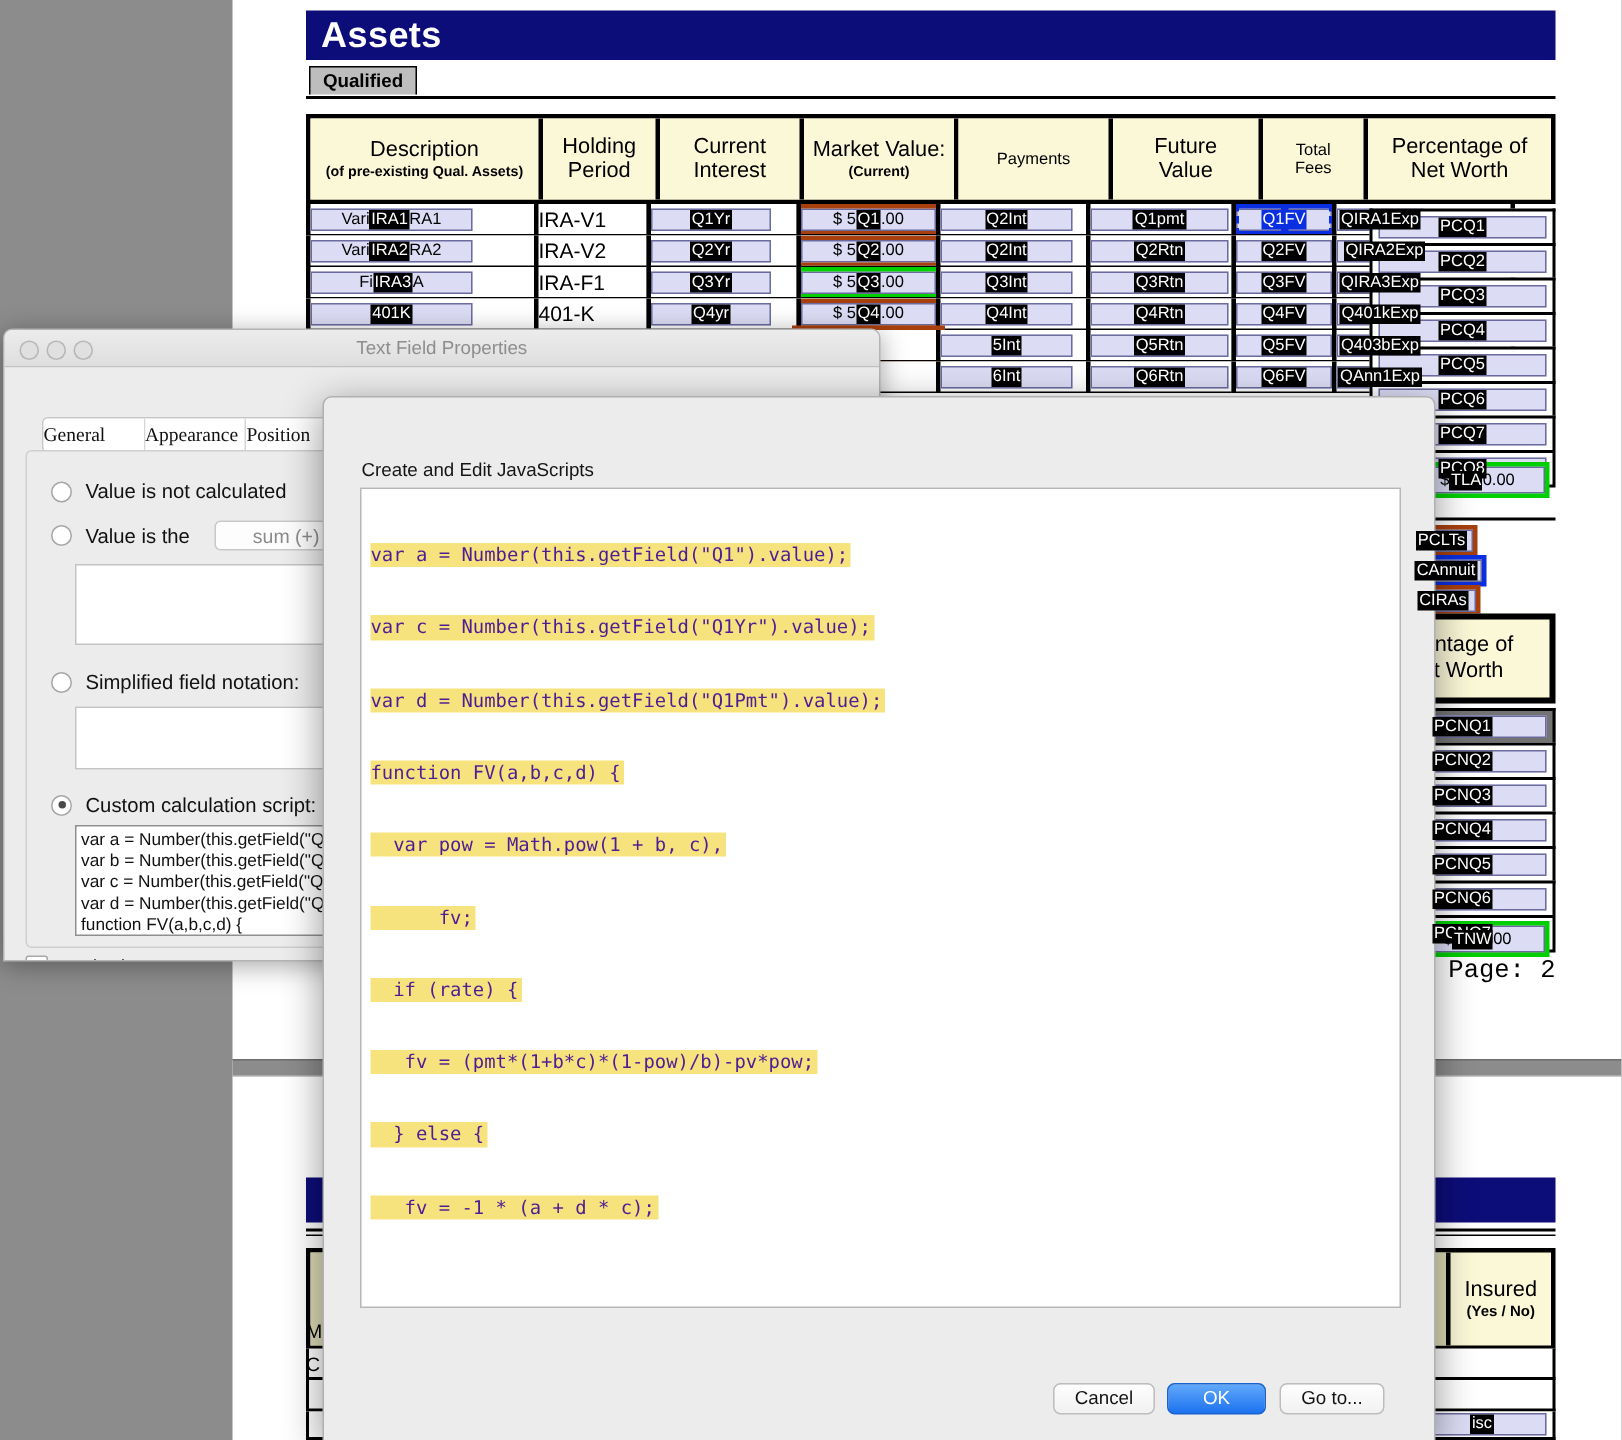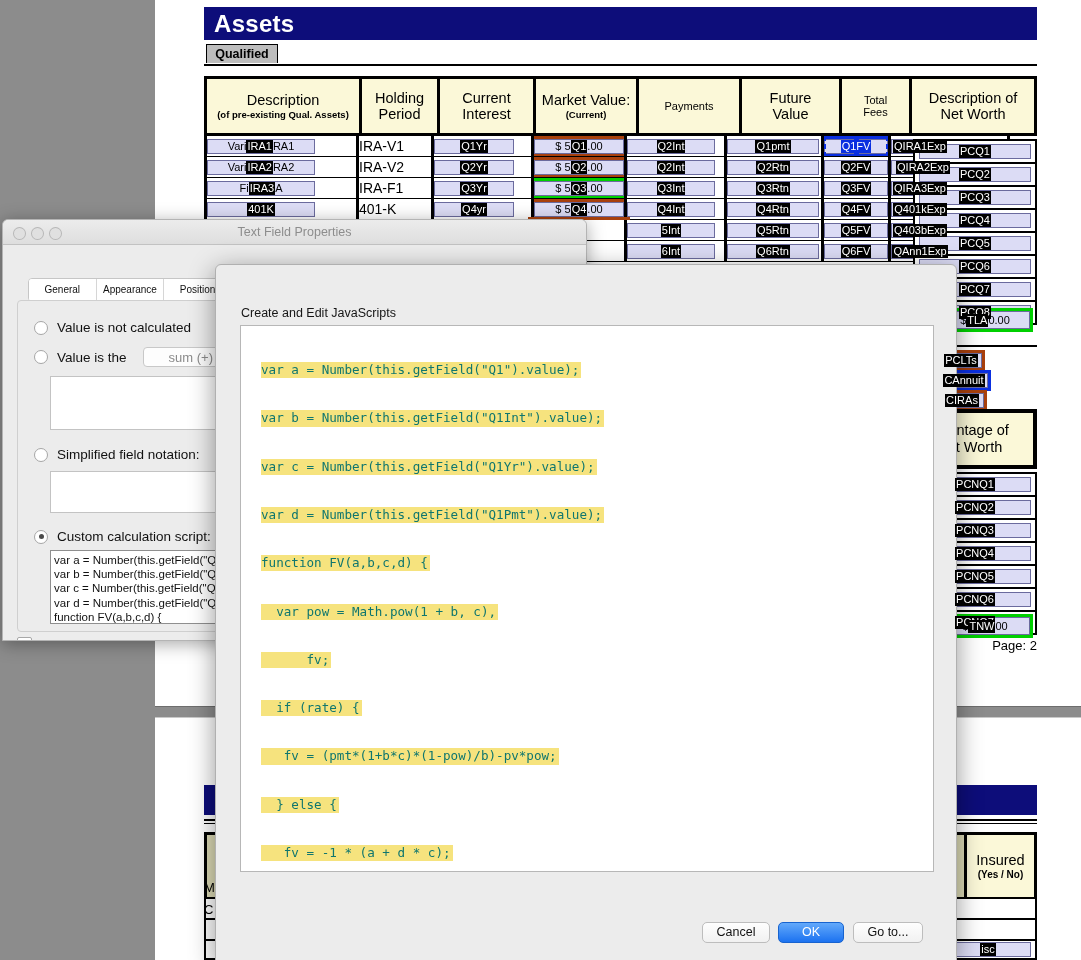--- a/index.html
+++ b/index.html
@@ -77,22 +77,22 @@
   .sel-handles{position:absolute;inset:-4px;pointer-events:none;}
   .sel-handles i{position:absolute;width:5px;height:5px;background:#0a2fe0;}
   .sel-handles i.tl{left:0;top:0}.sel-handles i.tc{left:50%;top:0;margin-left:-2px}
   .sel-handles i.tr{right:0;top:0}.sel-handles i.ml{left:0;top:50%;margin-top:-2px}
   .sel-handles i.mr{right:0;top:50%;margin-top:-2px}.sel-handles i.bl{left:0;bottom:0}
   .sel-handles i.bc{left:50%;bottom:0;margin-left:-2px}.sel-handles i.br{right:0;bottom:0}
 
   .desc-static{font-size:14px;color:#000;}
 
   .page-label{
-    position:absolute;right:44px;top:638px;font-family:Liberation Sans, sans-serif;
-    font-size:13px;color:#000;text-align:center;
+    position:absolute;right:44px;top:638px;font-family:Liberation Mono, monospace;
+    font-size:17px;color:#000;text-align:center;
   }
 
   
   .p2-title{
     position:absolute;left:204px;top:785px;width:833px;height:30px;background:#0d0d7a;
   }
   .p2-rule{position:absolute;left:204px;top:819px;width:833px;height:2px;background:#000;}
   .p2-rule2{position:absolute;left:204px;top:823px;width:833px;height:1px;background:#000;}
   .p2-head{
     position:absolute;left:204px;top:832px;width:833px;height:68px;
@@ -124,22 +124,22 @@
   }
   .tl-dot{position:absolute;top:7px;width:11px;height:11px;border-radius:50%;
     border:1px solid rgba(0,0,0,.18);background:#e0e0e0;}
   .tl-dot.d1{left:10px}.tl-dot.d2{left:28px}.tl-dot.d3{left:46px}
   #tfp .body{padding:0;position:relative;height:396px;}
   .tabbar{
     position:absolute;left:25px;top:33px;width:540px;height:22px;display:flex;
     background:#fff;border:1px solid #c6c6c6;border-radius:4px;overflow:hidden;
   }
   .tabbar .tab{
-    flex:1;font-size:10px;color:#111;line-height:22px;text-align:center;
-    border-right:1px solid #d6d6d6;background:#fff;box-sizing:border-box;
+    flex:1;font-size:13px;color:#111;line-height:22px;
+    border-right:1px solid #d6d6d6;background:#fff;box-sizing:border-box;font-family:Liberation Serif, serif;
   }
   .tabbar .tab:last-child{border-right:none;}
   .tabbar .tab.active{background:#3b86f7;color:#fff;}
   .panel{
     position:absolute;left:14px;top:55px;width:556px;height:330px;
     background:#ececec;border:1px solid #cfcfcf;border-radius:4px;
   }
   .radio-row{display:flex;align-items:center;margin:0 0 0 16px;}
   .radio{
     width:14px;height:14px;border-radius:50%;background:#fff;
@@ -182,22 +182,22 @@
   .jse-sub{
     position:absolute;left:25px;top:41px;font-size:12.5px;color:#151515;
   }
   .editor{
     position:absolute;left:24px;top:60px;width:692px;height:545px;
     background:#fff;border:1px solid #b7b7b7;overflow:hidden;
   }
   .code{
     position:absolute;left:0;top:0;right:0;
     font-family:"DejaVu Sans Mono","Liberation Mono",monospace;
-    font-size:12.6px;line-height:16.1px;white-space:pre;color:#0f766e;
-    padding:4px 0 0 20px;box-sizing:border-box;
+    font-size:12.6px;line-height:16.1px;white-space:pre;color:#4c1d95;
+    padding:4px 0 0 6px;box-sizing:border-box;
   }
   .code .ln{display:block;background:#f6e37e;width:max-content;padding-right:2px;}
   .jse-buttons{position:absolute;left:0;right:0;top:657px;height:34px;}
   .btn{
     position:absolute;height:21px;background:linear-gradient(#fefefe,#f1f1f1);
     border:1px solid #bdbdbd;border-radius:5px;font-size:12.5px;color:#121212;
     line-height:19px;text-align:center;box-sizing:border-box;
   }
   .btn.primary{
     background:linear-gradient(#62a9fb,#1c72f0);border-color:#1763cf;color:#fff;
@@ -238,21 +238,21 @@
     </div>
     <div class="th" style="width:100px">
       <span class="ln">Future</span>
       <span class="ln">Value</span>
     </div>
     <div class="th" style="width:70px">
       <span class="ln small">Total</span>
       <span class="ln small">Fees</span>
     </div>
     <div class="th" style="width:122px">
-      <span class="ln">Description of</span>
+      <span class="ln">Percentage of</span>
       <span class="ln">Net Worth</span>
     </div>
   </div>
 
   <div class="trow">
     <div class="td first" style="width:155px">
       <div class="fld" style="width:108px">
         <span class="valtext">Vari</span>
         <span class="tagname">IRA1</span>
         <span class="valtext">RA1</span>
@@ -556,21 +556,21 @@
     <span class="tagname">CIRAs</span>
   </div>
 </div>
 
 <div style="position:absolute;left:913px;top:409px;width:124px;height:60px;border:4px solid #000;background:#fbf8d8;box-sizing:border-box;display:flex;flex-direction:column;align-items:center;justify-content:center;font-size:14.5px;line-height:1.15;overflow:hidden">
   <span>centage of</span>
   <span>et Worth</span>
 </div>
 
 <div style="position:absolute;left:913px;top:472px;width:124px">
-  <div style="height:21px;border:2px solid #000;border-bottom:none;display:flex;align-items:center;justify-content:center;background:#ffffff">
+  <div style="height:21px;border:2px solid #000;border-bottom:none;display:flex;align-items:center;justify-content:center;background:#737373">
       <div class="fld" style="width:112px">
         <span class="tagname">PCNQ1</span>
       </div>
     </div>
   <div style="height:21px;border:2px solid #000;border-bottom:none;display:flex;align-items:center;justify-content:center;background:#fff">
       <div class="fld" style="width:112px">
         <span class="tagname">PCNQ2</span>
       </div>
     </div>
   <div style="height:21px;border:2px solid #000;border-bottom:none;display:flex;align-items:center;justify-content:center;background:#fff">
@@ -694,21 +694,20 @@
   </div>
 </div>
 
 <div id="jse">
 
   <div class="jse-sub">Create and Edit JavaScripts</div>
 
   <div class="editor">
     <div class="code">
       <span class="ln">var a = Number(this.getField("Q1").value);</span>
-      <span class="ln">var b = Number(this.getField("Q1Int").value);</span>
       <span class="ln">var c = Number(this.getField("Q1Yr").value);</span>
       <span class="ln">var d = Number(this.getField("Q1Pmt").value);</span>
       <span class="ln">function FV(a,b,c,d) {</span>
       <span class="ln">  var pow = Math.pow(1 + b, c),</span>
       <span class="ln">      fv;</span>
       <span class="ln">  if (rate) {</span>
       <span class="ln">   fv = (pmt*(1+b*c)*(1-pow)/b)-pv*pow;</span>
       <span class="ln">  } else {</span>
       <span class="ln">   fv = -1 * (a + d * c);</span>
       

